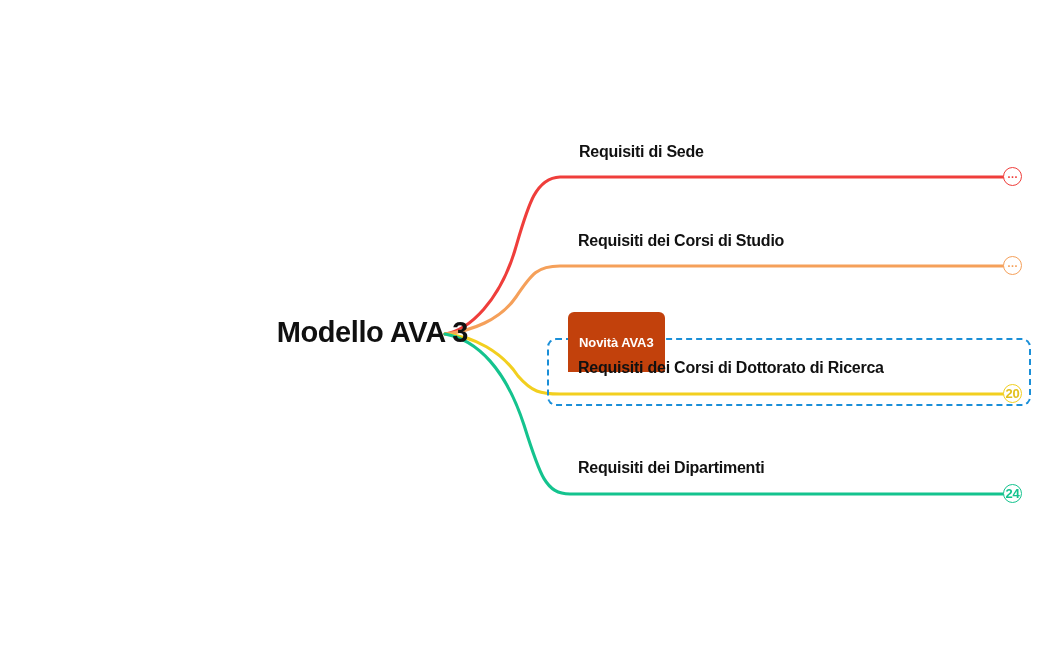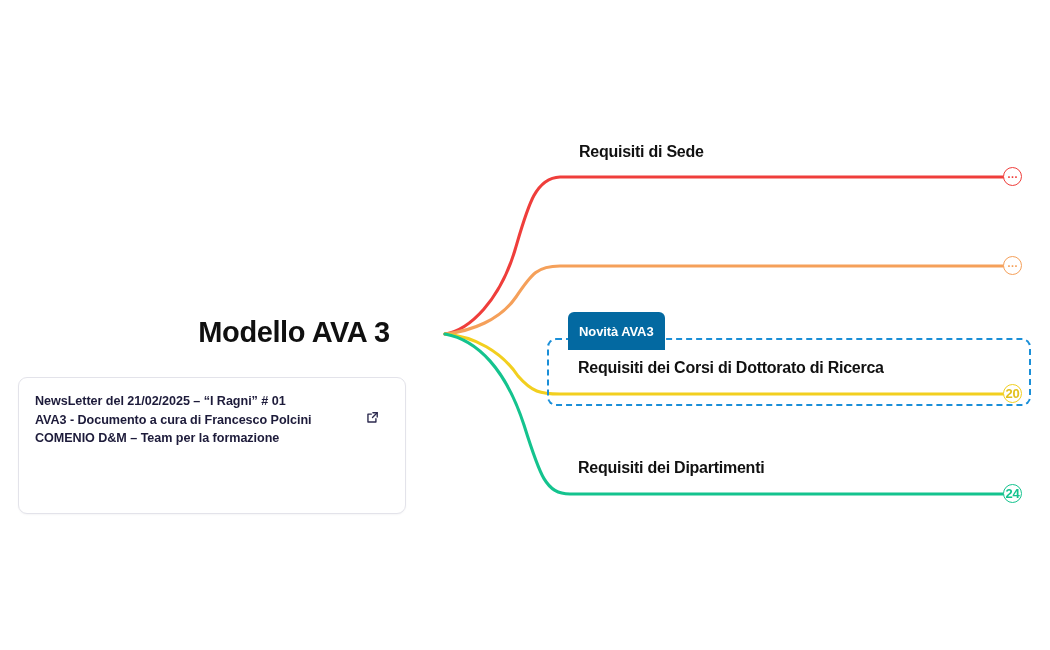--- a/index.html
+++ b/index.html
@@ -20,21 +20,21 @@
     width: 1050px;
     height: 650px;
   }
 
   
   #center-title {
     position: absolute;
     left: 120px;
     top: 316px;
     width: 348px;
-    text-align: center;
+    text-align: right;
     font-size: 29px;
     font-weight: 700;
     letter-spacing: -0.4px;
     color: #101010;
     white-space: nowrap;
   }
 
   
   #note-card {
     position: absolute;
@@ -104,24 +104,24 @@
     box-sizing: border-box;
     border: 2px dashed #1a8fd8;
     border-radius: 9px;
     background: transparent;
   }
   #novita-badge {
     position: absolute;
     left: 568px;
     top: 312px;
     height: 26px;
-    padding: 6px 11px;
+    padding: 17px 11px;
     display: flex;
     align-items: center;
-    background: #0369a1;
+    background: #c2410c;
     color: #ffffff;
     font-size: 13px;
     font-weight: 600;
     letter-spacing: -0.1px;
     border-radius: 6px 6px 0 0;
     white-space: nowrap;
   }
 
   
   .end-node {
@@ -156,40 +156,26 @@
 
     <path d="M445,334 C472,331 500,320 516,297 C532,273 538,266 560,266 L1003,266" fill="none" stroke="#f5a05a" stroke-width="3.1" stroke-linecap="round"></path>
 
     <path d="M445,334 C474,336 502,352 518,376 C532,392 540,394 560,394 L1003,394" fill="none" stroke="#f2cf1f" stroke-width="3.1" stroke-linecap="round"></path>
 
     <path d="M445,334 C478,340 506,370 524,425 C540,476 546,494 570,494 L1003,494" fill="none" stroke="#14c38e" stroke-width="3.1" stroke-linecap="round"></path>
   </svg>
 
   <div id="center-title">Modello AVA 3</div>
 
-  <div id="note-card">
-    <div class="note-lines">
-      <div class="note-text">
-        <div>NewsLetter del 21/02/2025 – “I Ragni” # 01</div>
-        <div>AVA3 - Documento a cura di Francesco Polcini</div>
-        <div>COMENIO D&amp;M – Team per la formazione</div>
-      </div>
-      <svg id="external-link-icon" viewBox="0 0 16 16" fill="none" stroke="currentColor" stroke-width="1.7" stroke-linecap="round" stroke-linejoin="round">
-        <path d="M8.5 2.2 H13.8 V7.5"></path>
-        <path d="M13.8 2.2 L8.0 8.0"></path>
-        <path d="M12.2 9.4 V13.6 H2.4 V3.8 H6.6"></path>
-      </svg>
-    </div>
-
-  </div>
 
   <div id="highlight-box"></div>
   <div id="novita-badge">Novità AVA3</div>
 
   <div class="branch-label" id="label-sede">Requisiti di Sede</div>
+  <div class="branch-label" id="label-corsi-studio">Requisiti dei Corsi di Studio</div>
   <div class="branch-label" id="label-dottorato">Requisiti dei Corsi di Dottorato di Ricerca</div>
   <div class="branch-label" id="label-dipartimenti">Requisiti dei Dipartimenti</div>
 
   <div class="end-node dots" id="node-sede">…</div>
   <div class="end-node dots" id="node-corsi-studio">…</div>
   <div class="end-node" id="node-dottorato">20</div>
   <div class="end-node" id="node-dipartimenti">24</div>
 
 </div>
 

